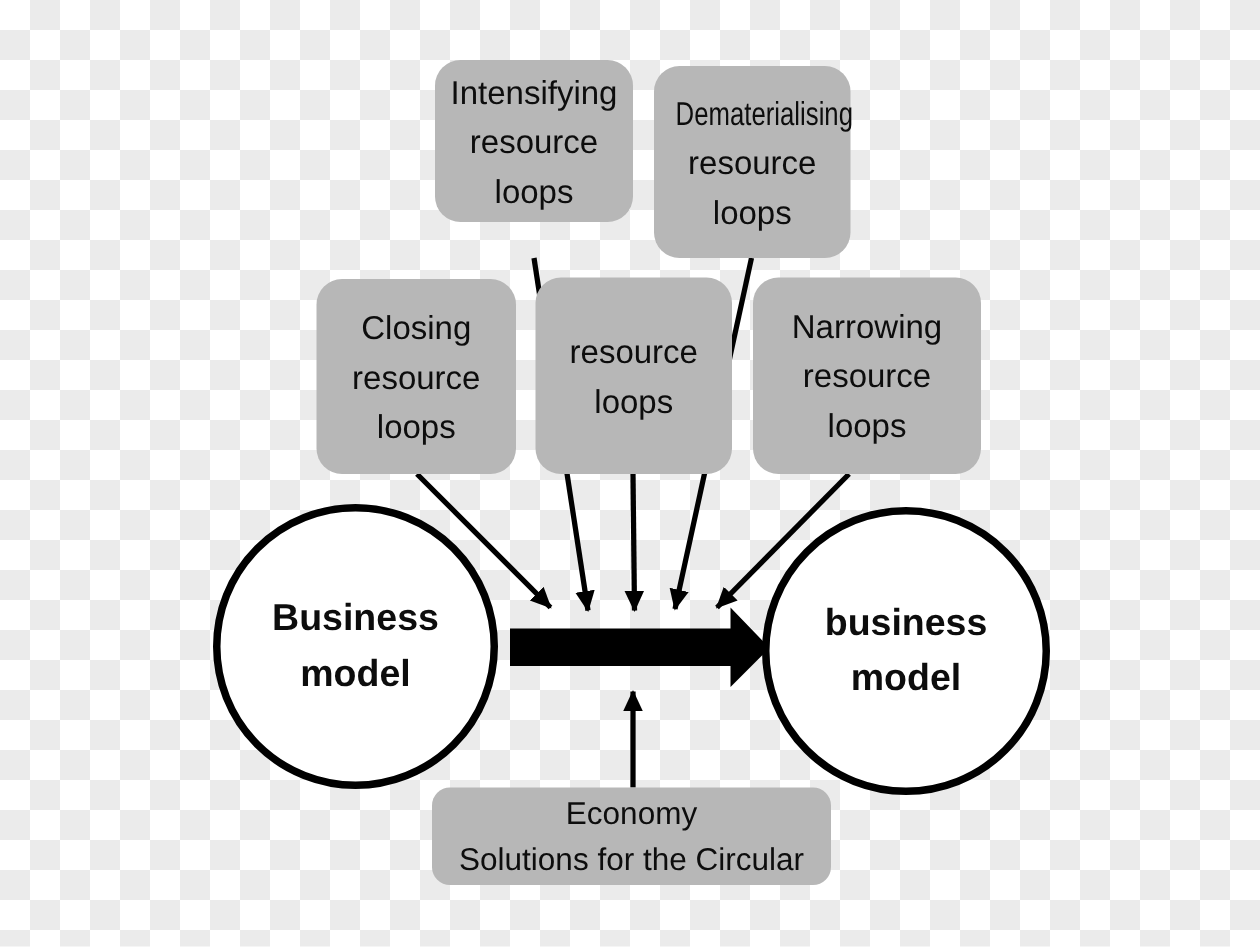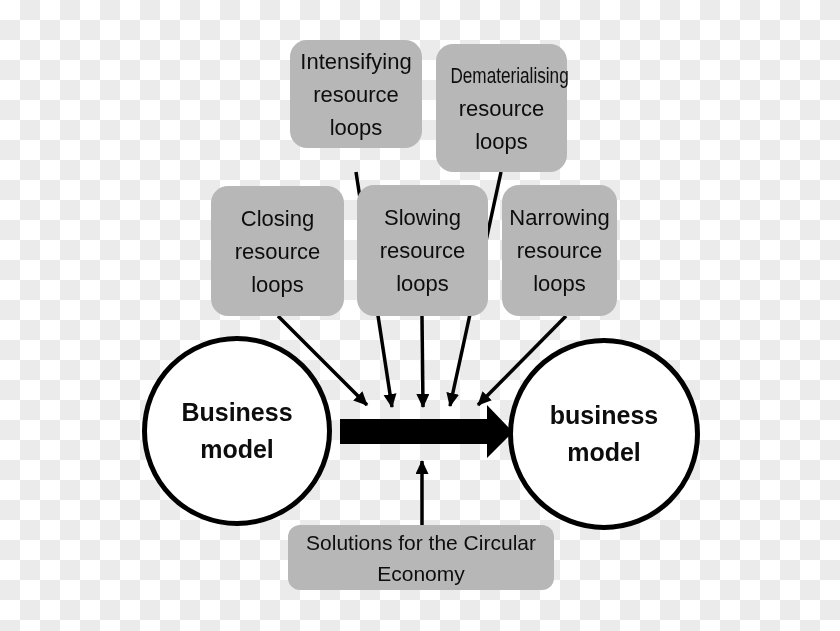--- a/index.html
+++ b/index.html
@@ -77,39 +77,38 @@
     <span class="ln">loops</span>
   </div>
 
   <div class="gbox" style="left:211px;top:186px;width:133px;height:130px">
     <span class="ln">Closing</span>
     <span class="ln">resource</span>
     <span class="ln">loops</span>
   </div>
 
   <div class="gbox" style="left:357px;top:185px;width:131px;height:131px">
-    <span class="ln">Slowing</span>
     <span class="ln">resource</span>
     <span class="ln">loops</span>
   </div>
 
-  <div class="gbox" style="left:502px;top:185px;width:115px;height:131px">
+  <div class="gbox" style="left:502px;top:185px;width:152px;height:131px">
     <span class="ln">Narrowing</span>
     <span class="ln">resource</span>
     <span class="ln">loops</span>
   </div>
 
   <div class="circle" style="left:142px;top:336px;width:190px;height:190px">
     <span class="ln">Business</span>
     <span class="ln">model</span>
   </div>
 
   <div class="circle" style="left:508px;top:338px;width:192px;height:192px">
     <span class="ln">business</span>
     <span class="ln">model</span>
   </div>
 
   <div class="solutions">
+    <span class="ln">Economy</span>
     <span class="ln">Solutions for the Circular</span>
-    <span class="ln">Economy</span>
   </div>
 
 </div>
 
 </body></html>

